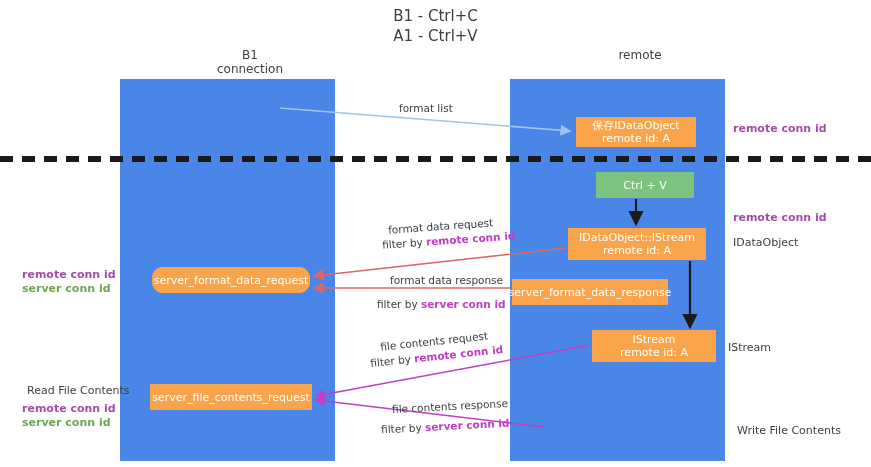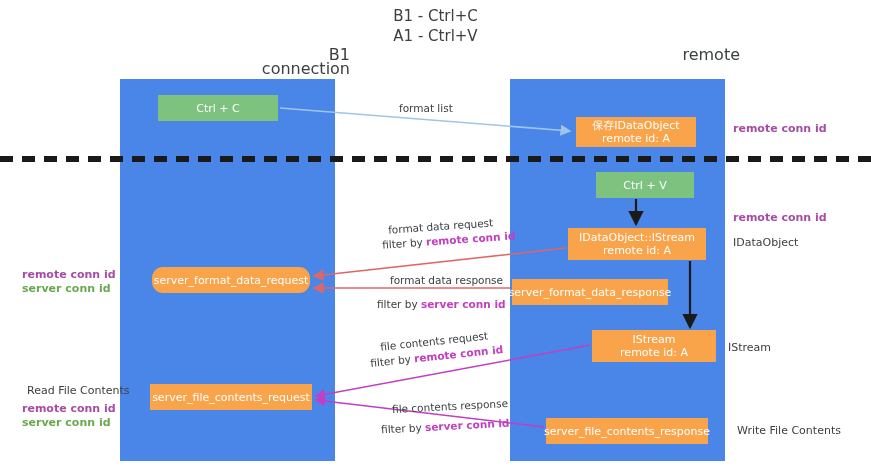--- a/index.html
+++ b/index.html
@@ -28,22 +28,22 @@
     width: 871px;
     text-align: center;
     font-size: 15px;
     color: #3c4043;
     line-height: 20px;
   }
   #title div { white-space: pre; }
 
   
   .col-header {
-    text-align: right;
-    font-size: 16px;
+    text-align: center;
+    font-size: 12px;
     color: #3c4043;
     line-height: 14px;
   }
   #hdr-b1 { left: 150px; top: 48px; width: 200px; }
   #hdr-a1 { left: 540px; top: 48px; width: 200px; }
 
   
   .lane {
     background: #4a86e8;
     top: 79px;
@@ -190,23 +190,20 @@
 
     <line x1="590" y1="345" x2="316" y2="396" stroke="#c23ec2" stroke-width="1.5" marker-end="url(#ah-mag)"></line>
 
     <line x1="544" y1="427" x2="316" y2="400" stroke="#c23ec2" stroke-width="1.5" marker-end="url(#ah-mag)"></line>
 
     <line x1="668" y1="292" x2="700" y2="292" stroke="#1a1a1a" stroke-width="0"></line>
   </svg>
 
   <div class="abs" id="divider"></div>
 
-  <div class="abs box green" id="box-ctrlc">
-    <span class="l1">Ctrl + C</span>
-  </div>
 
   <div class="abs box orange" id="box-dataobj">
     <span class="l1">保存IDataObject</span>
     <span class="l2">remote id: A</span>
   </div>
 
   <div class="abs box green" id="box-ctrlv">
     <span class="l1">Ctrl + V</span>
   </div>
 
@@ -225,23 +222,20 @@
 
   <div class="abs box orange" id="box-istream">
     <span class="l1">IStream</span>
     <span class="l2">remote id: A</span>
   </div>
 
   <div class="abs box orange" id="box-sfcreq">
     <span class="l1">server_file_contents_request</span>
   </div>
 
-  <div class="abs box orange" id="box-sfcresp">
-    <span class="l1">server_file_contents_response</span>
-  </div>
 
   <div class="abs side-label purple" id="lbl-remote-1">remote conn id</div>
   <div class="abs side-label purple" id="lbl-remote-2">remote conn id</div>
   <div class="abs side-label" id="lbl-dataobject">IDataObject</div>
   <div class="abs side-label" id="lbl-istream">IStream</div>
   <div class="abs side-label" id="lbl-writefile">Write File Contents</div>
 
   <div class="abs" id="lbl-left-1">
     <div class="side-label purple">remote conn id</div>
     <div class="side-label green-t">server conn id</div>

